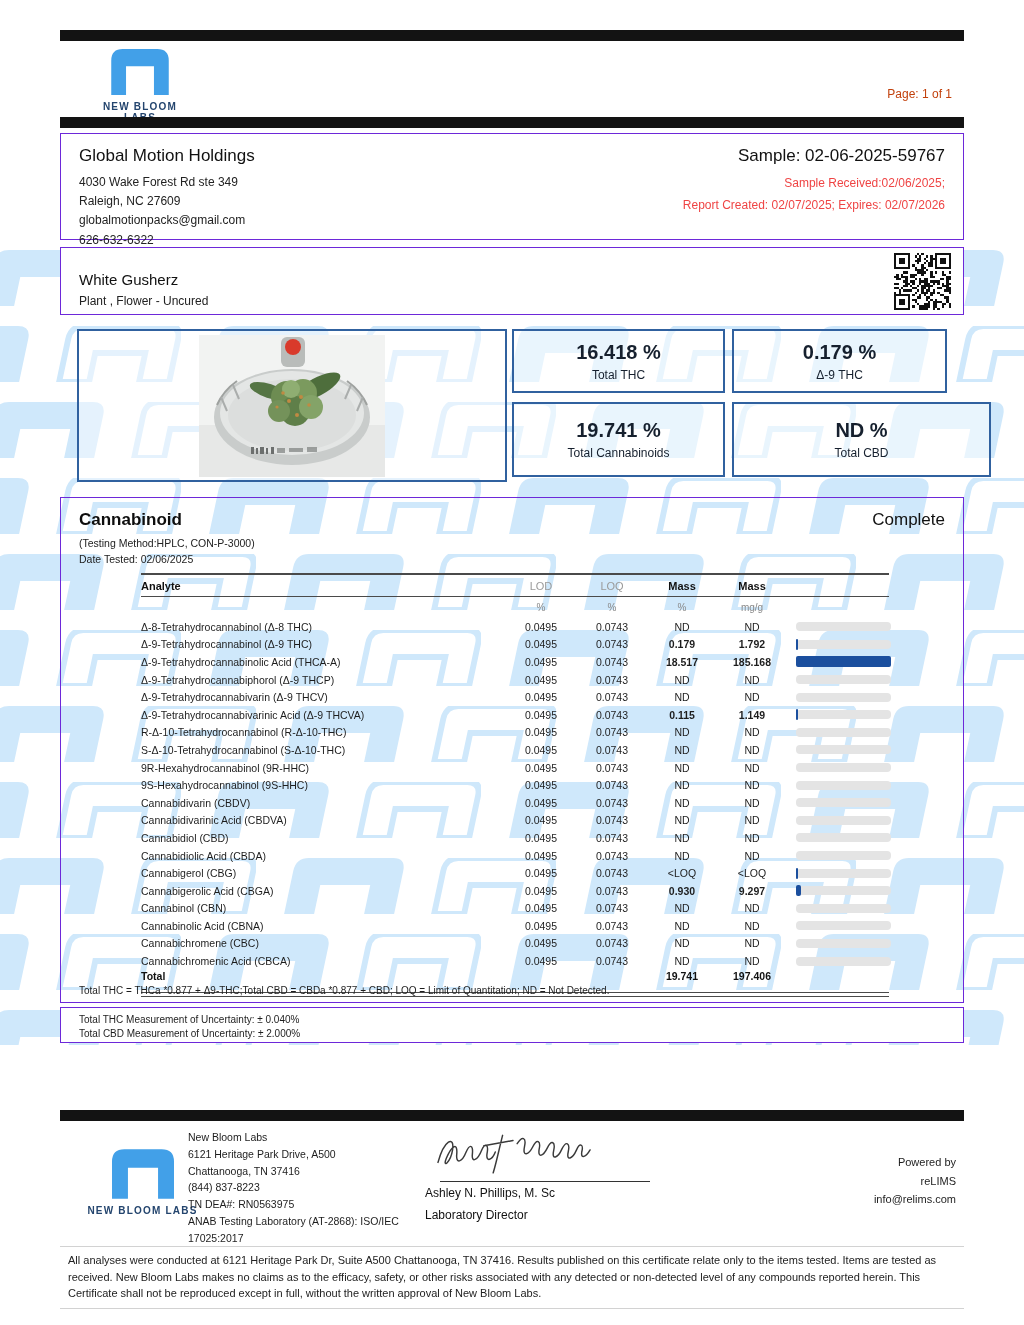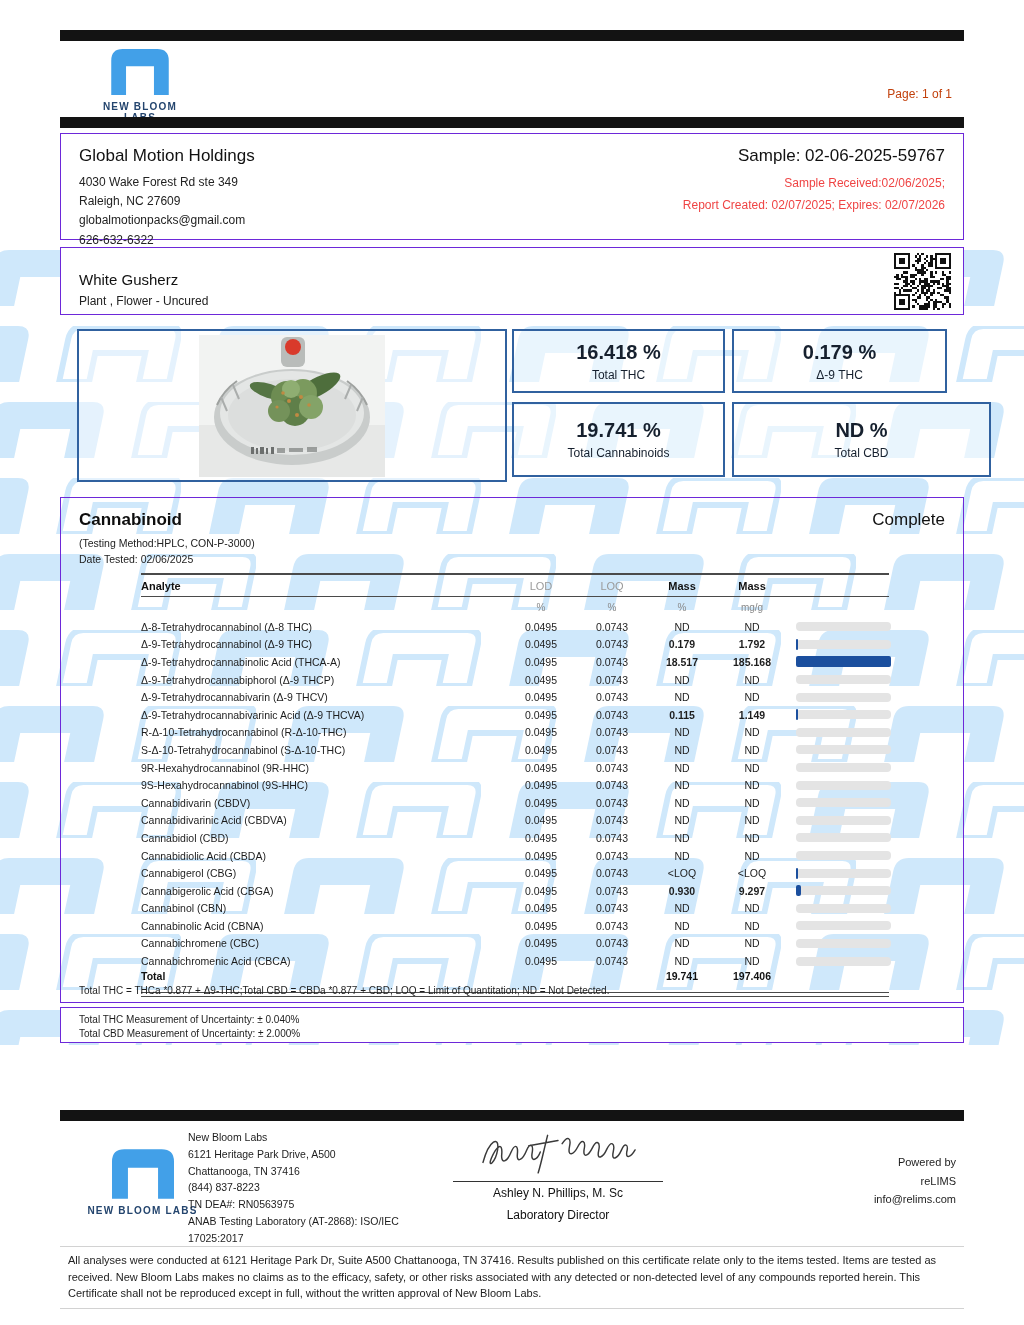--- a/index.html
+++ b/index.html
@@ -65,21 +65,21 @@
   .total-row{display:flex;height:17px;font-size:10.5px;font-weight:bold;color:#111;}
   .dbl-line{border-top:1px solid #4a4a4a;border-bottom:1px solid #4a4a4a;height:3px;margin-top:5px;}
   .formula{position:absolute;left:18px;bottom:6px;font-size:10px;color:#1d1d1d;}
   
   .unc{top:1007px;height:36px;padding:5px 18px;font-size:10px;line-height:1.4;color:#1d1d1d;}
   
   .fbar{top:1110px;}
   .foot{top:1121px;height:125px;border:none;}
   .f-logo{position:absolute;left:25px;top:28px;width:115px;text-align:center;}
   .f-lab{position:absolute;left:128px;top:8px;font-size:10.5px;line-height:1.6;color:#1d1d1d;}
-  .f-sig{position:absolute;left:378px;top:6px;width:240px;text-align:center;}
+  .f-sig{position:absolute;left:365px;top:6px;width:240px;}
   .sig-line{width:210px;border-top:1px solid #333;margin:0 auto;}
   .sig-name{font-size:12px;color:#111;margin-top:4px;}
   .sig-title{font-size:12px;color:#111;margin-top:8px;}
   .f-right{position:absolute;right:8px;top:32px;text-align:right;font-size:11px;line-height:1.7;color:#1d1d1d;}
   
   .disc-line{position:absolute;left:60px;width:904px;border-top:1px solid #d2d2d2;z-index:2;}
   .disc{position:absolute;left:68px;top:1252px;width:888px;font-size:11px;line-height:1.5;color:#222;z-index:2;}
 </style>
 </head>
 <body>

